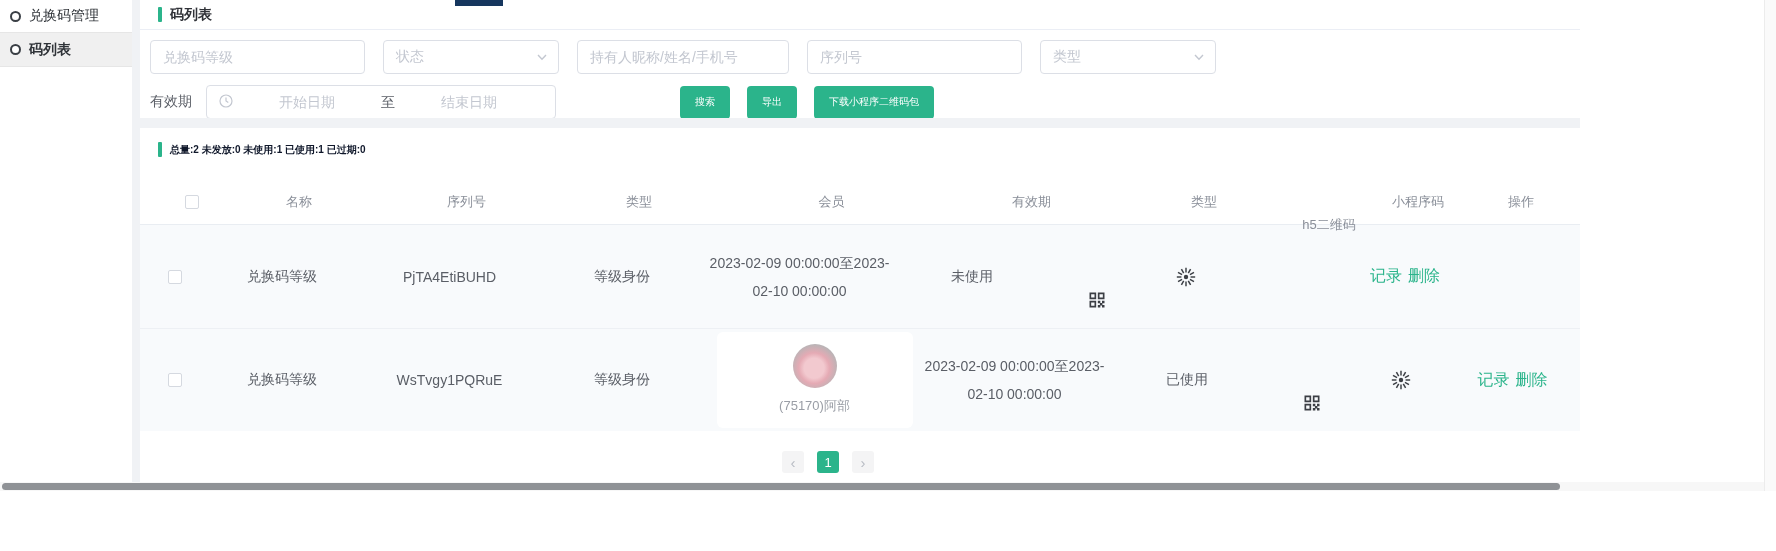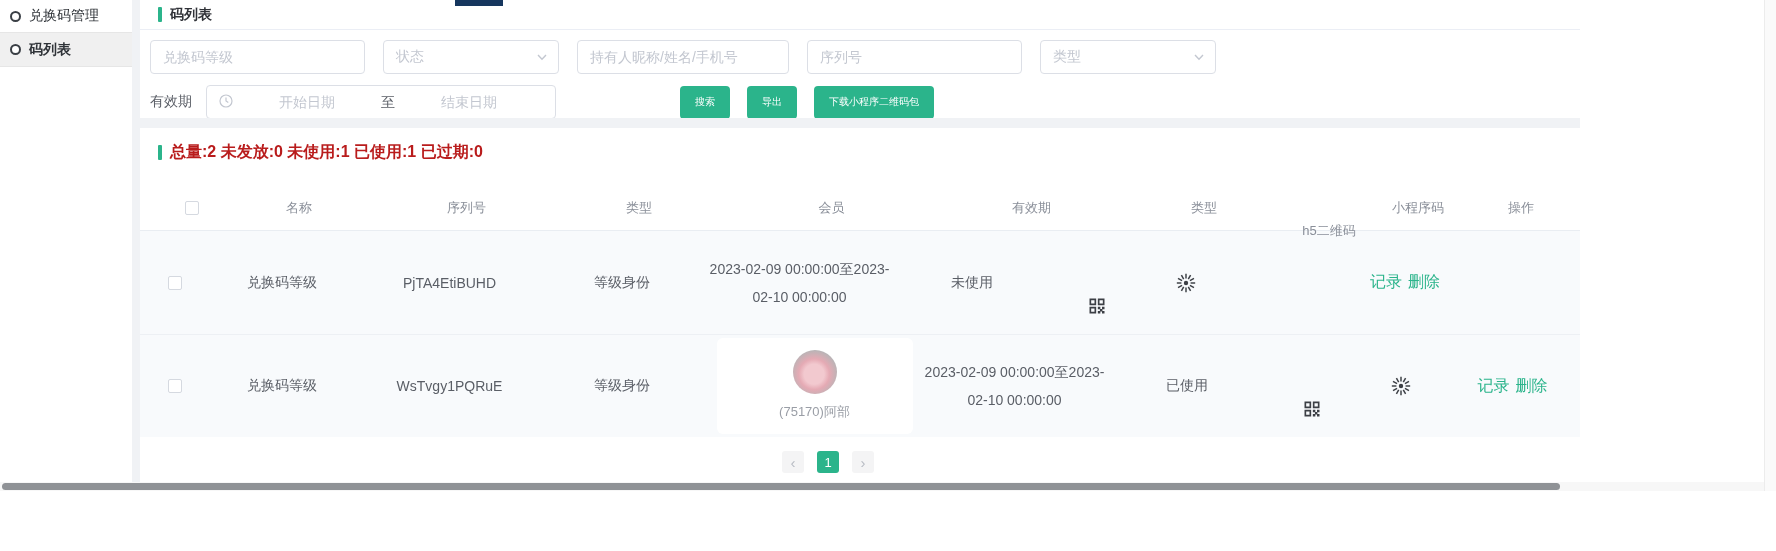--- a/index.html
+++ b/index.html
@@ -39,21 +39,21 @@
   .date-ph { flex: 1; text-align: center; font-size: 14px; color: #c3c7d0; }
   .date-sep { font-size: 14px; color: #5a5e66; }
   .btn-row { display: flex; gap: 17px; margin-left: 124px; }
   .btn { height: 33px; background: #2bb48b; color: #fff; border: none; border-radius: 4px;
     font-size: 10px; padding: 0 15px; font-family: inherit; cursor: pointer; white-space: nowrap; }
   .gutter-h { height: 10px; background: #f0f2f5; width: 1440px; }
 
   
   .table-card { background: #fff; width: 1440px; flex: 1; position: relative; }
   .summary-row { display: flex; align-items: center; gap: 8px; padding: 14px 0 0 18px; }
-  .summary-text { font-size: 16px; font-weight: bold; color: #b91c1c; }
+  .summary-text { font-size: 10px; font-weight: bold; color: #0f172a; }
   .thead { display: flex; align-items: center; height: 46px; margin-top: 22px;
     border-bottom: 1px solid #e9edf2; padding-left: 24px; }
   .col { display: flex; align-items: center; justify-content: center; flex-shrink: 0; }
   .c-check { width: 55px; } .c-name { width: 160px; } .c-serial { width: 175px; } .c-type { width: 170px; }
   .c-member { width: 215px; } .c-validity { width: 185px; } .c-status { width: 160px; }
   .c-h5 { width: 90px; margin-top: 46px; } .c-mini { width: 88px; } .c-action { flex: 1; }
   .th { font-size: 13px; color: #8a8f99; }
   .trow { display: flex; align-items: center; height: 103px; background: #f8fafc; padding-left: 7px; }
   .trow.second { border-top: 1px solid #edf0f4; }
   .td { font-size: 14px; color: #5a5e66; text-align: center; }

